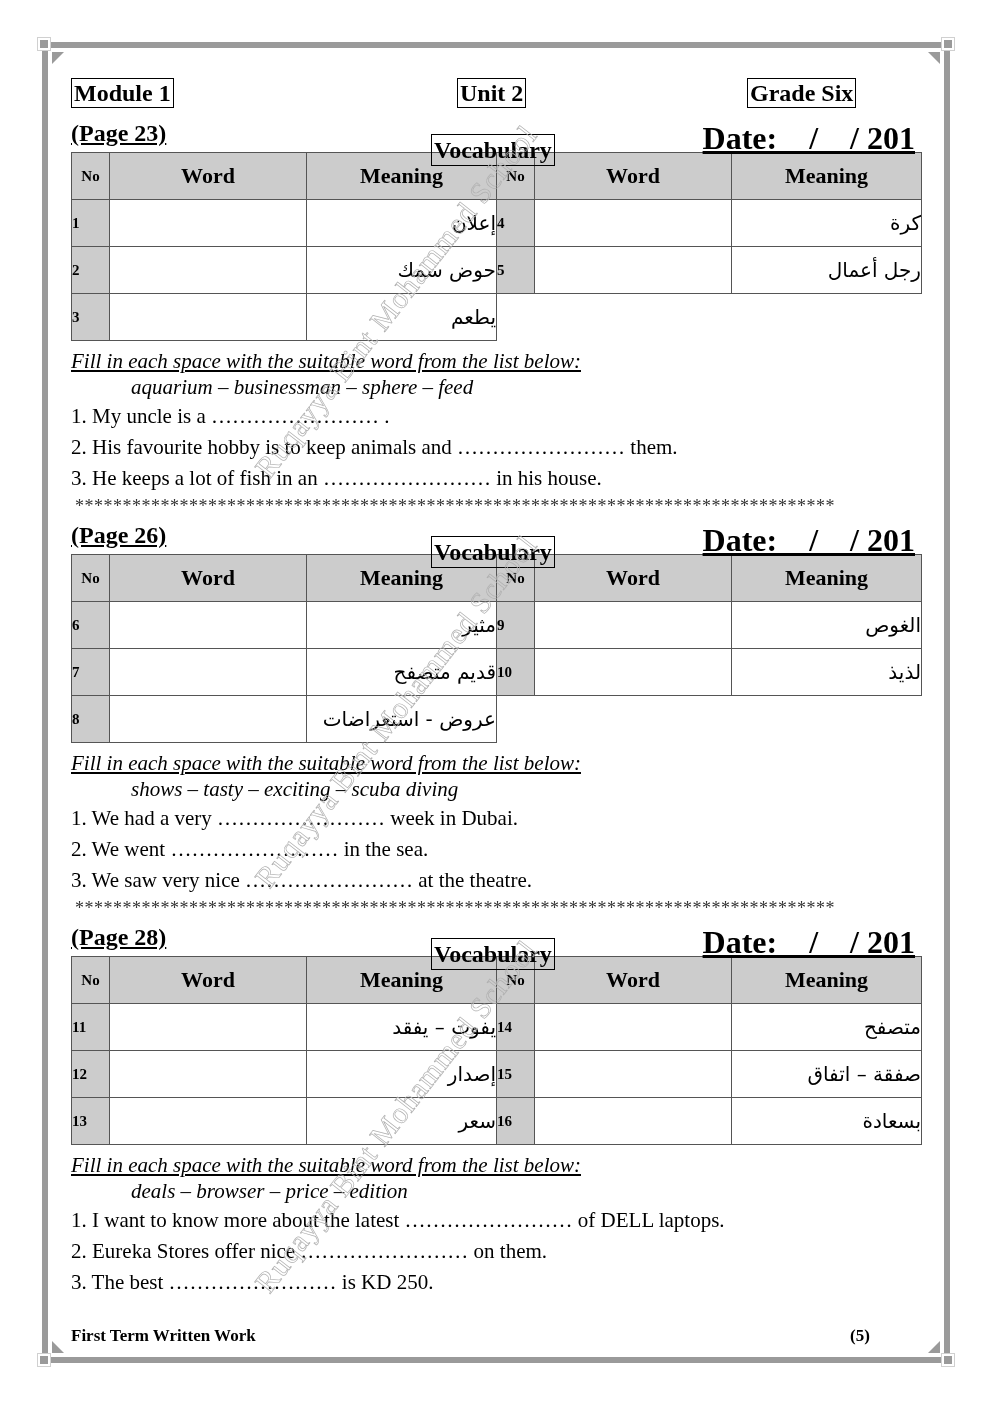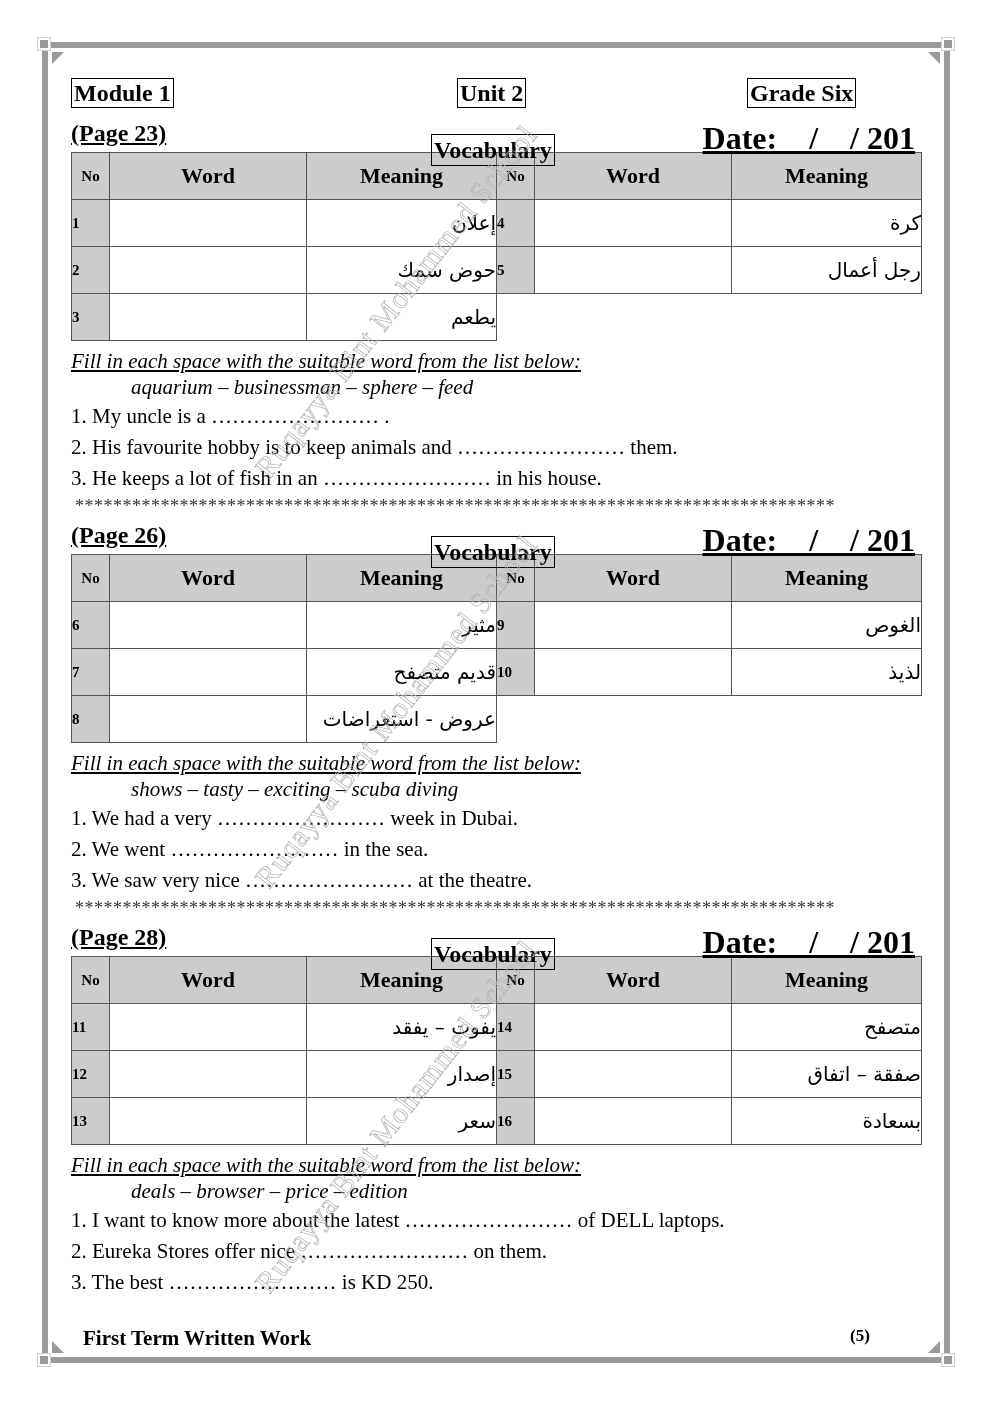--- a/index.html
+++ b/index.html
@@ -40,21 +40,21 @@
     col.c-word { width: 197px; }
     col.c-mean { width: 190px; }
     td.meaning { text-align: right; padding-right: 8px; font-family: "DejaVu Sans", sans-serif; font-size: 20px; direction: rtl; }
     td.empty { border: none !important; background: #fff !important; }
 
     .instruction { font-size: 21px; font-weight: normal; font-style: italic; text-decoration: underline; margin-top: 8px; line-height: 24px; }
     .wordlist { font-size: 21px; font-style: italic; padding-left: 60px; line-height: 28px; }
     .sentence { font-size: 21px; line-height: 31px; }
     .stars { font-size: 18px; color: #333; letter-spacing: 0.5px; line-height: 24px; white-space: nowrap; overflow: hidden; padding-left: 4px; }
 
-    .footer-left { position: absolute; left: 71px; top: 1326px; font-size: 21px; font-weight: bold; margin-left: 12px; }
+    .footer-left { position: absolute; left: 71px; top: 1326px; font-size: 17px; font-weight: bold; }
     .footer-right { position: absolute; left: 850px; top: 1326px; font-size: 17px; font-weight: bold; }
 
     .watermark { position: absolute; font-family: "Liberation Serif", serif; font-size: 30px; color: transparent; -webkit-text-stroke: 0.7px #b0b0b0; transform: rotate(-52deg); transform-origin: left bottom; white-space: nowrap; pointer-events: none; letter-spacing: 1px; }
   </style>
 </head>
 <body>
 
 <div class="frame-top"></div>
 <div class="frame-bottom"></div>
 <div class="frame-left"></div>

